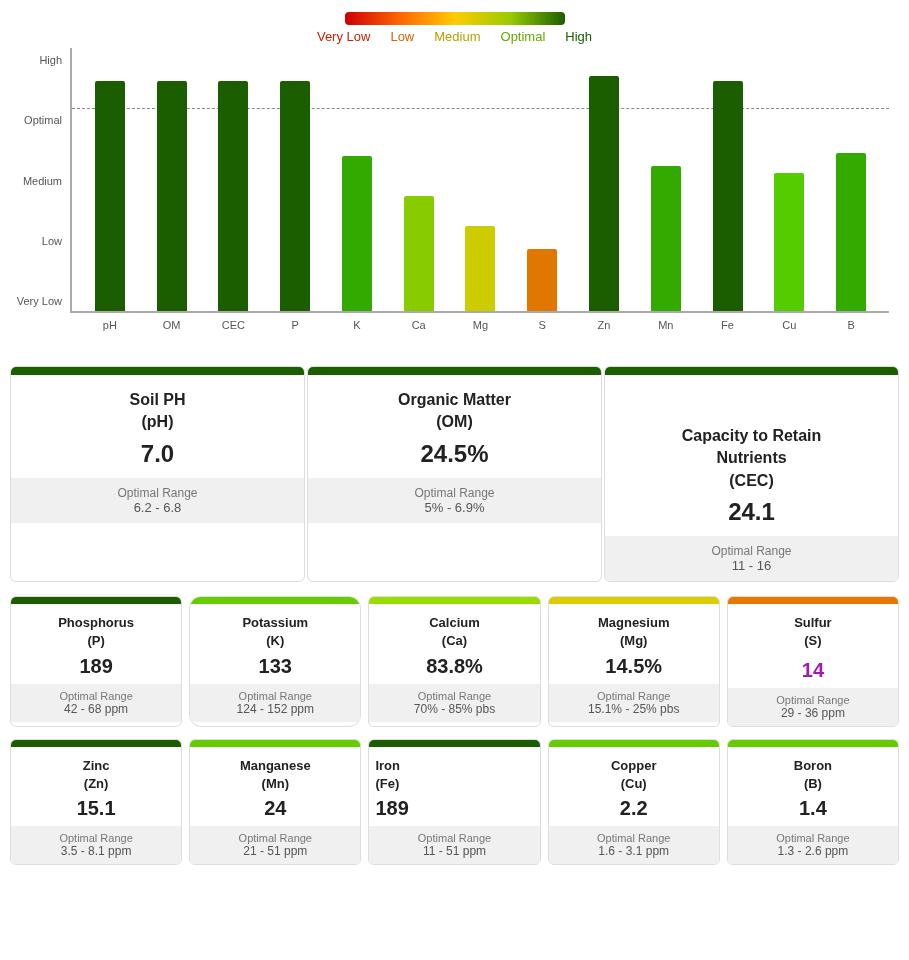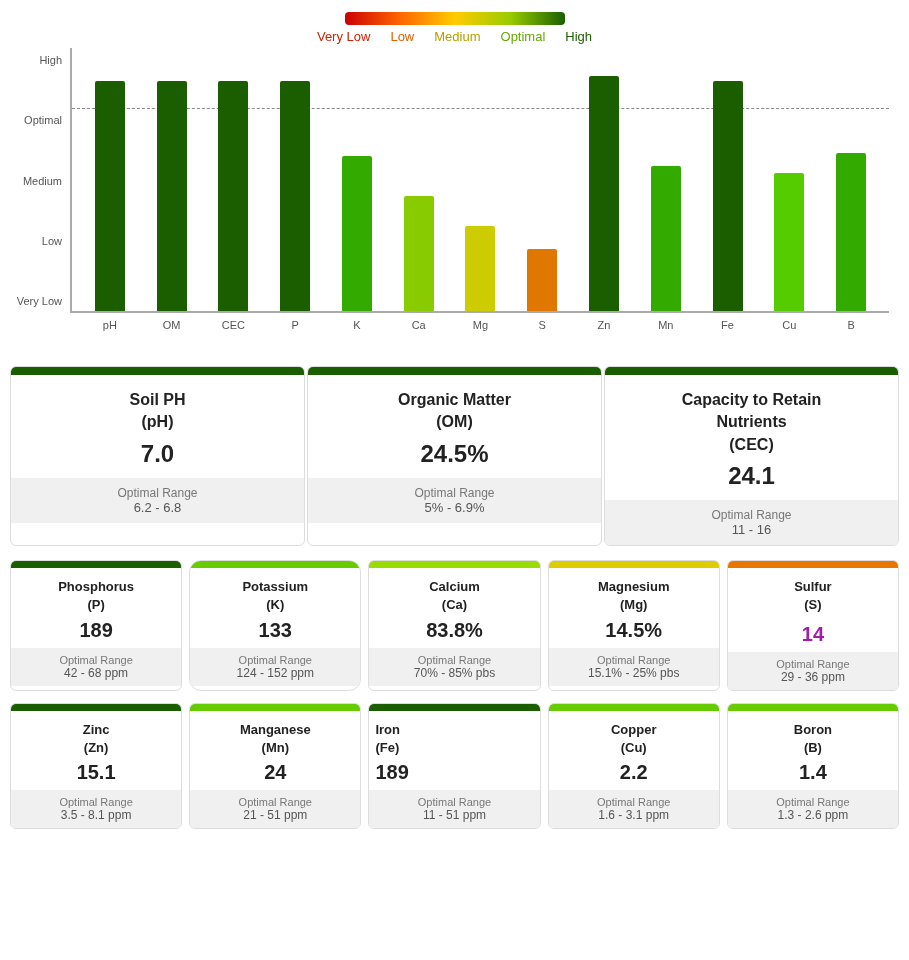--- a/index.html
+++ b/index.html
@@ -141,21 +141,21 @@
     </div>
     <div style="background:#f0f0f0;padding:8px 6px;text-align:center;">
       <div style="font-size:12px;color:#777;">Optimal Range</div>
       <div style="font-size:13px;color:#555;font-weight:500;">5% - 6.9%</div>
     </div>
   </div>
 
   <div class="card" style="flex:1;border:1.5px solid #ddd;border-radius:6px;overflow:hidden;">
     <div style="height:8px;background:#1a5e00;"></div>
     <div style="padding:14px 10px 10px 10px;text-align:center;">
-      <div style="font-size:16px;font-weight:bold;color:#222;line-height:1.4;">Capacity to Retain<br>Nutrients<br>(CEC)</div>
+      <div style="font-size:16px;font-weight:bold;color:#222;line-height:1.4;margin-top:36px;">Capacity to Retain<br>Nutrients<br>(CEC)</div>
       <div style="font-size:24px;font-weight:bold;color:#222;margin-top:6px;">24.1</div>
     </div>
     <div style="background:#f0f0f0;padding:8px 6px;text-align:center;">
       <div style="font-size:12px;color:#777;">Optimal Range</div>
       <div style="font-size:13px;color:#555;font-weight:500;">11 - 16</div>
     </div>
   </div>
 
 </div>
 

